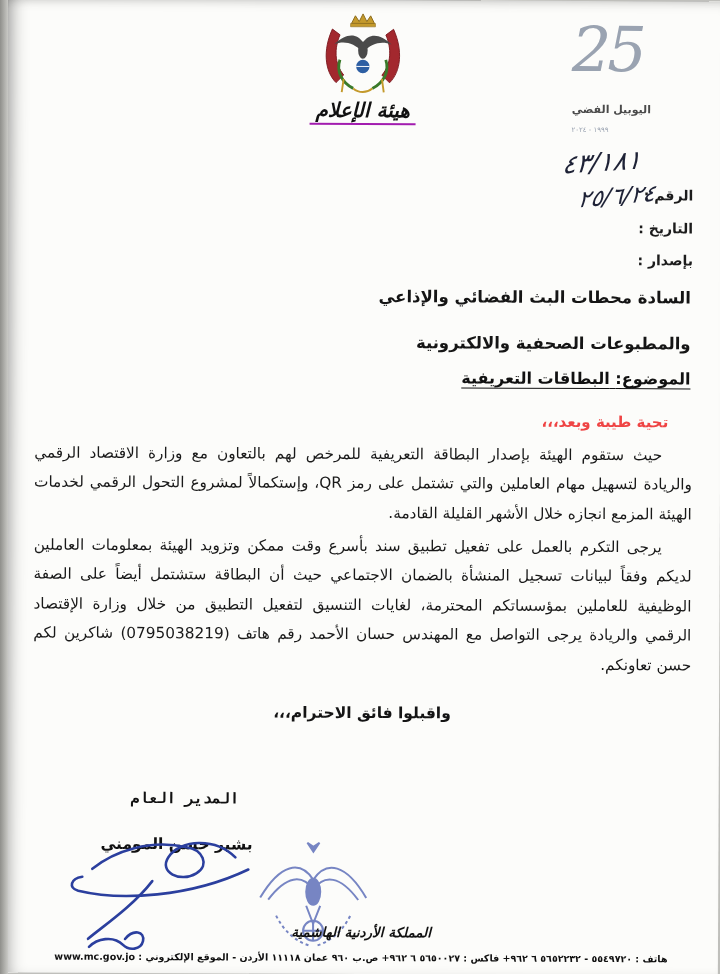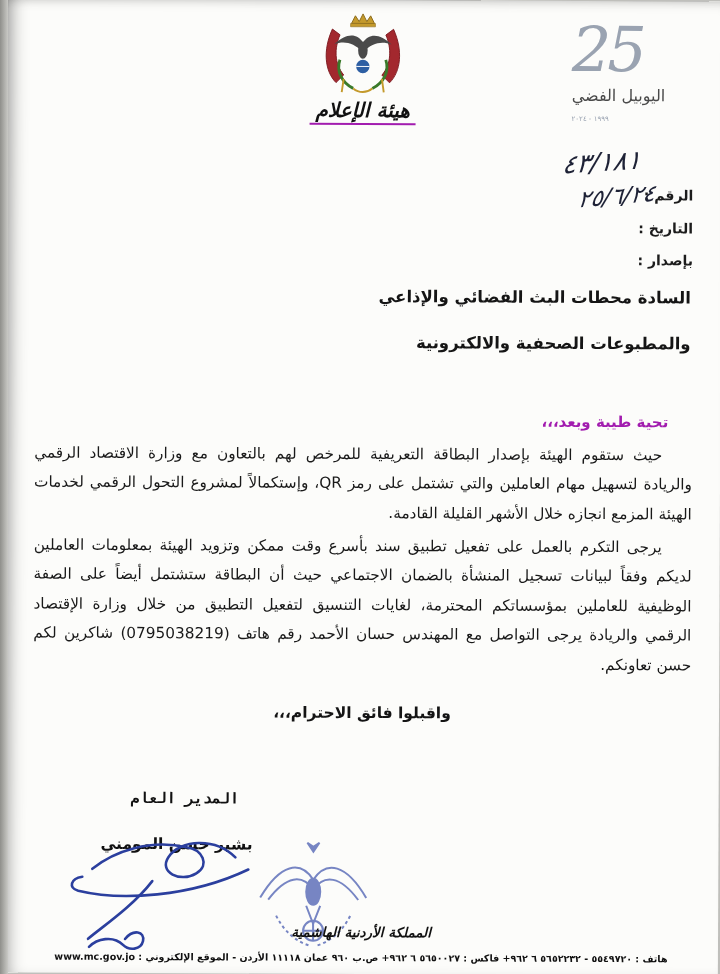--- a/index.html
+++ b/index.html
@@ -15,33 +15,33 @@
   .edge-strip{position:absolute;left:0;top:0;width:8px;height:100%;
     background:linear-gradient(90deg,#8f8f8b,#c9c9c5);}
   
   .crest{position:absolute;top:12px;left:292px;width:126px;text-align:center;}
   .crest svg{display:block;margin:0 auto;}
   .agency-script{font-size:20px;font-weight:900;color:#111;letter-spacing:-.5px;
     font-style:italic;display:inline-block;border-bottom:2px solid #a21caf;padding:0 6px 1px;}
   .jubilee{position:absolute;top:16px;right:46px;width:104px;text-align:left;color:#99a2b0;}
   .jubilee-num{font-family:"DejaVu Serif","Liberation Serif",serif;font-style:italic;
     font-size:62px;line-height:66px;font-weight:400;color:#9aa3b1;letter-spacing:-4px;}
-  .jubilee-cap{font-size:16px;color:#4a4a4a;font-weight:400;margin-top:3px;}
+  .jubilee-cap{font-size:11px;color:#4a4a4a;font-weight:700;margin-top:20px;}
   .jubilee-years{font-size:7px;color:#9aa3b1;margin-top:10px;letter-spacing:1px;}
   
   .ref-label{position:absolute;right:28px;font-size:14px;font-weight:700;color:#1c1c1c;direction:rtl;margin-top:24px;}
   .hand{font-style:italic;color:#1e2236;direction:rtl;white-space:nowrap;}
   .ref-num{position:absolute;top:146px;right:80px;font-size:26px;transform:rotate(-4deg) skewX(-10deg);}
   .ref-date{position:absolute;top:182px;right:66px;font-size:23px;transform:rotate(-5deg) skewX(-12deg);}
   
   .recipient{position:absolute;top:274px;right:30px;left:30px;text-align:right;direction:rtl;
     font-size:16.5px;font-weight:700;color:#151515;line-height:46px;}
   .subject{position:absolute;top:368px;right:30px;direction:rtl;font-size:16px;font-weight:700;color:#111;
     text-decoration:underline;text-underline-offset:4px;}
-  .greeting{position:absolute;top:412px;right:52px;direction:rtl;font-size:15px;font-weight:600;color:#a21caf;margin-left:16px;}
+  .greeting{position:absolute;top:412px;right:52px;direction:rtl;font-size:15px;font-weight:600;color:#ef4444;margin-left:16px;}
   .bodytext{position:absolute;top:440px;right:28px;left:28px;direction:rtl;text-align:justify;
     font-size:15.3px;line-height:1.92;color:#191919;}
   .bodytext p{margin:0 0 4px;text-indent:30px;}
   .closing{position:absolute;top:704px;left:0;right:0;text-align:center;direction:rtl;
     font-size:15.5px;font-weight:700;color:#141414;}
   
   .sig-title{position:absolute;top:790px;left:126px;direction:rtl;font-size:15px;font-weight:700;color:#111;font-family:Liberation Mono, monospace;}
   .sig-name{position:absolute;top:836px;left:96px;direction:rtl;font-size:15.5px;font-weight:700;color:#111;}
   .signature-svg{position:absolute;top:826px;left:26px;}
   .stamp{position:absolute;top:836px;left:246px;opacity:.82;}
@@ -85,20 +85,24 @@
     <div class="hand ref-num">٤٣/١٨١</div>
     <div class="ref-label" style="top:195px;">التاريخ :</div>
     <div class="hand ref-date">٢٥/٦/٢٤</div>
     <div class="ref-label" style="top:227px;">بإصدار :</div>
 
     <div class="recipient">
       <div>السادة محطات البث الفضائي والإذاعي</div>
       <div>والمطبوعات الصحفية والالكترونية</div>
     </div>
 
+    <div class="subject">
+      <span>الموضوع:</span>
+      <span>البطاقات التعريفية</span>
+    </div>
 
     <div class="greeting">تحية طيبة وبعد،،،</div>
 
     <div class="bodytext">
       <p>حيث ستقوم الهيئة بإصدار البطاقة التعريفية للمرخص لهم بالتعاون مع وزارة الاقتصاد الرقمي والريادة لتسهيل مهام العاملين والتي تشتمل على رمز QR، وإستكمالاً لمشروع التحول الرقمي لخدمات الهيئة المزمع انجازه خلال الأشهر القليلة القادمة.</p>
       <p>يرجى التكرم بالعمل على تفعيل تطبيق سند بأسرع وقت ممكن وتزويد الهيئة بمعلومات العاملين لديكم وفقاً لبيانات تسجيل المنشأة بالضمان الاجتماعي حيث أن البطاقة ستشتمل أيضاً على الصفة الوظيفية للعاملين بمؤسساتكم المحترمة، لغايات التنسيق لتفعيل التطبيق من خلال وزارة الإقتصاد الرقمي والريادة يرجى التواصل مع المهندس حسان الأحمد رقم هاتف (0795038219) شاكرين لكم حسن تعاونكم.</p>
     </div>
 
     <div class="closing">واقبلوا فائق الاحترام،،،</div>
 

